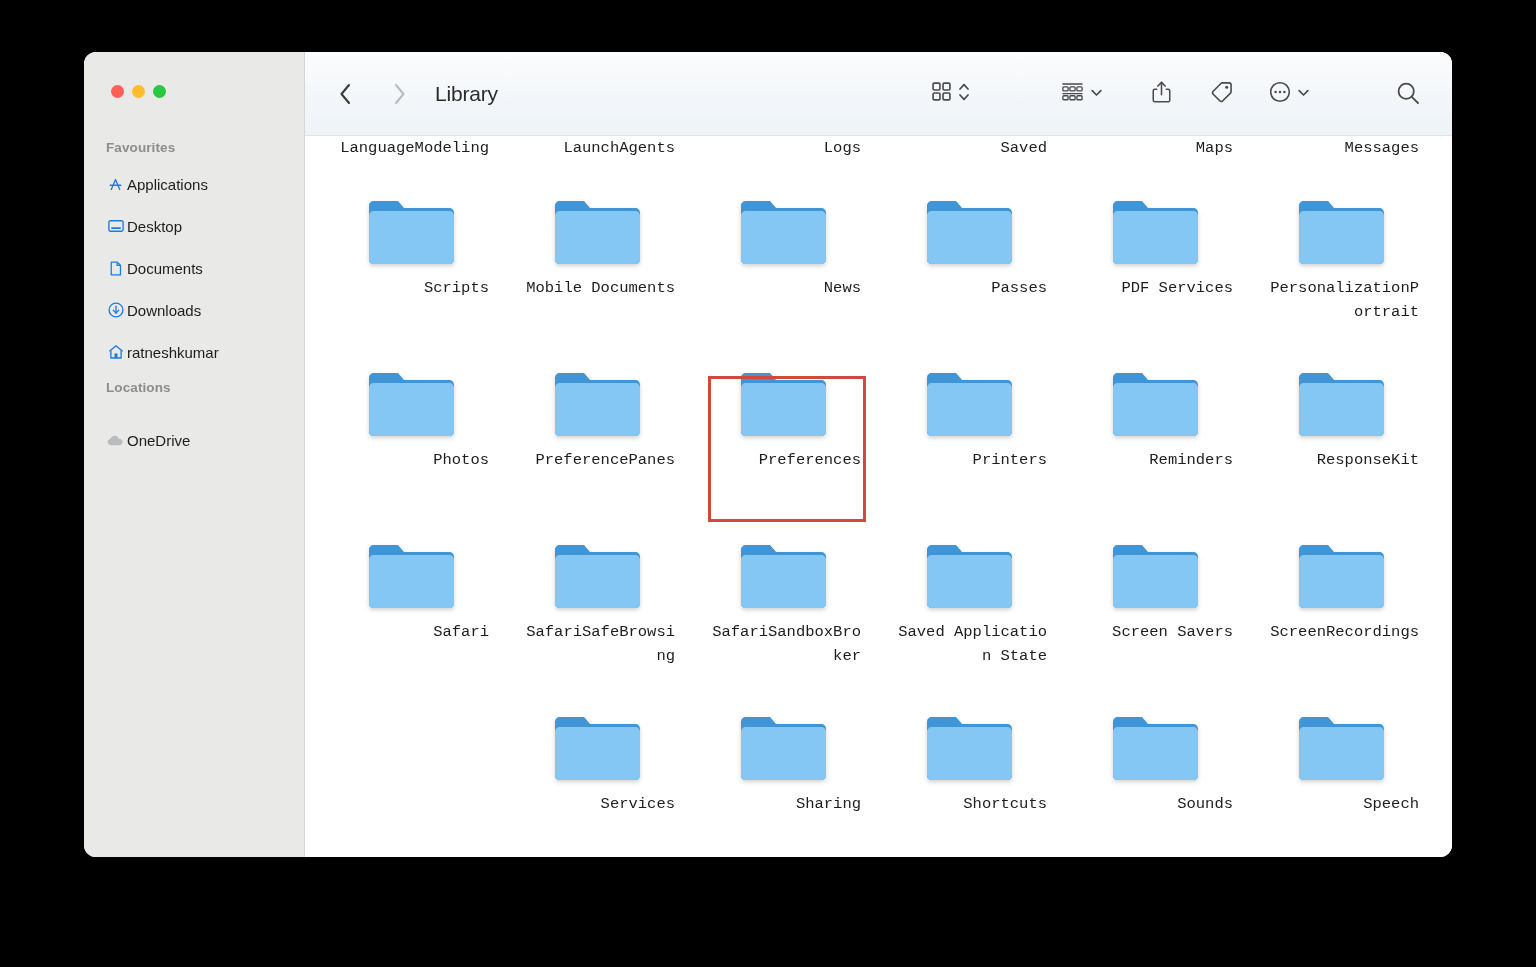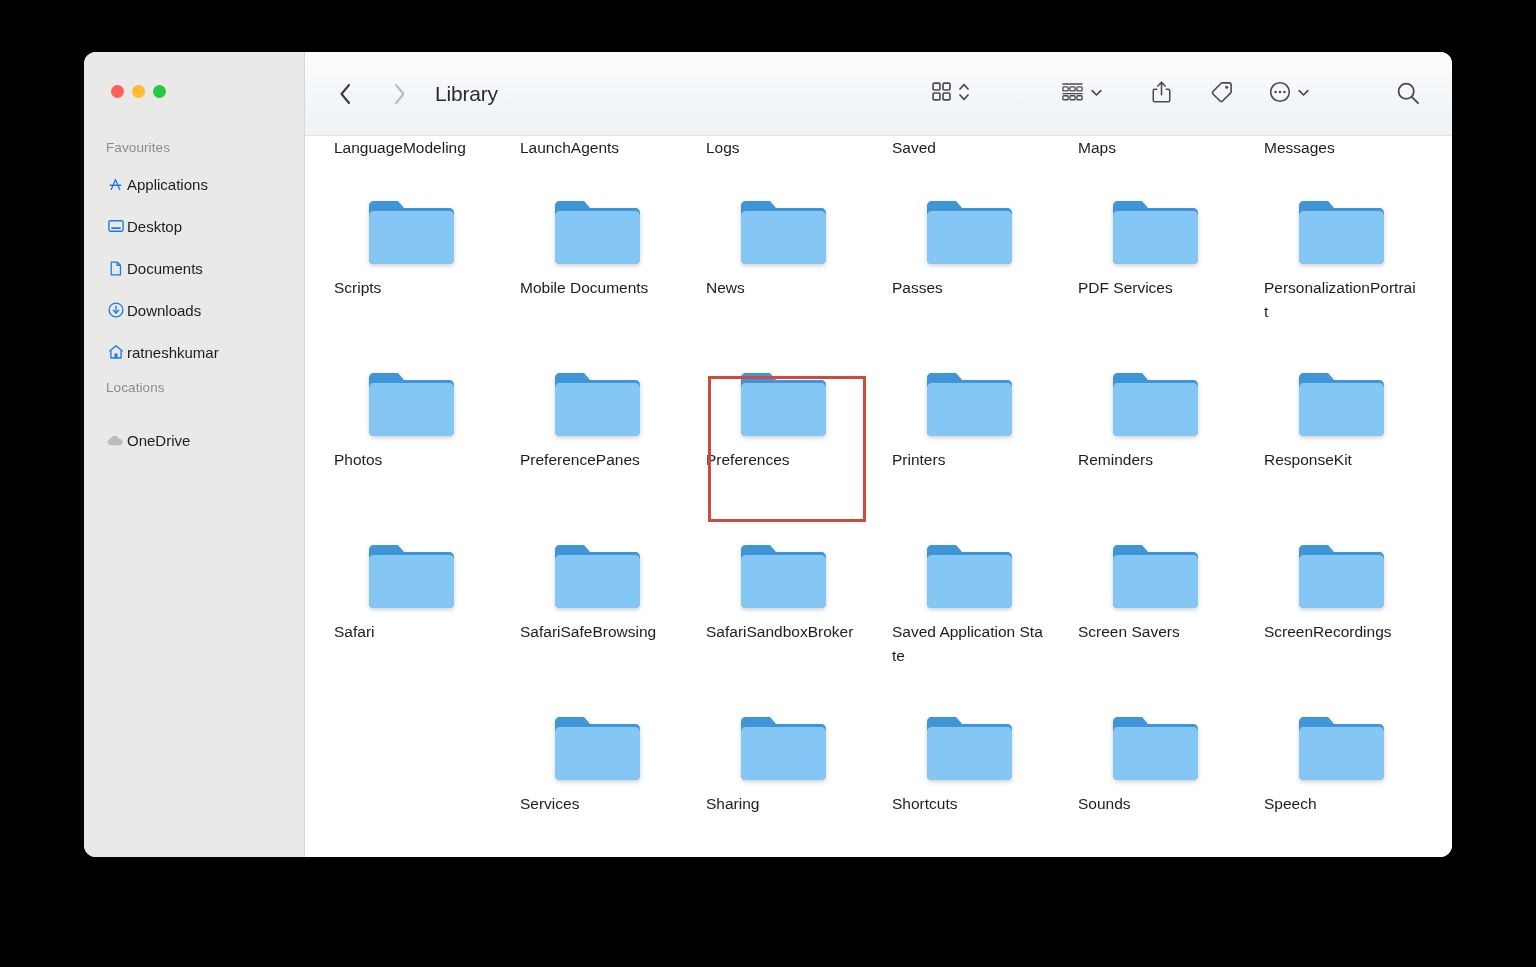--- a/index.html
+++ b/index.html
@@ -47,21 +47,21 @@
   .light {
     width: 13px;
     height: 13px;
     border-radius: 50%;
   }
   .light.red    { background: #ff5f57; }
   .light.yellow { background: #febc2e; }
   .light.green  { background: #28c840; }
   .section-header {
     font-size: 13.5px;
-    font-weight: normal;
+    font-weight: bold;
     color: #8d8d8c;
     padding: 0 0 0 22px;
     letter-spacing: 0.1px;
   }
   #fav-header { position: absolute; top: 88px; left: 0; }
   #loc-header { position: absolute; top: 328px; left: 0; }
 
   .sidebar-item {
     position: absolute;
     left: 10px;
@@ -152,22 +152,23 @@
   }
   .row {
     position: relative;
     height: 172px;
   }
   .row.first { height: 60px; }
 
   .cell {
     position: absolute;
     width: 171px;
-    text-align: left;
+    text-align: right;
     top: 0;
+    font-family: Liberation Mono, monospace;
   }
   .folder {
     width: 89px;
     height: 72px;
     margin: 0 auto;
     position: relative;
     filter: drop-shadow(0 2px 2px rgba(0,0,0,0.18));
   }
   .cell .lbl {
     margin-top: 8px;

